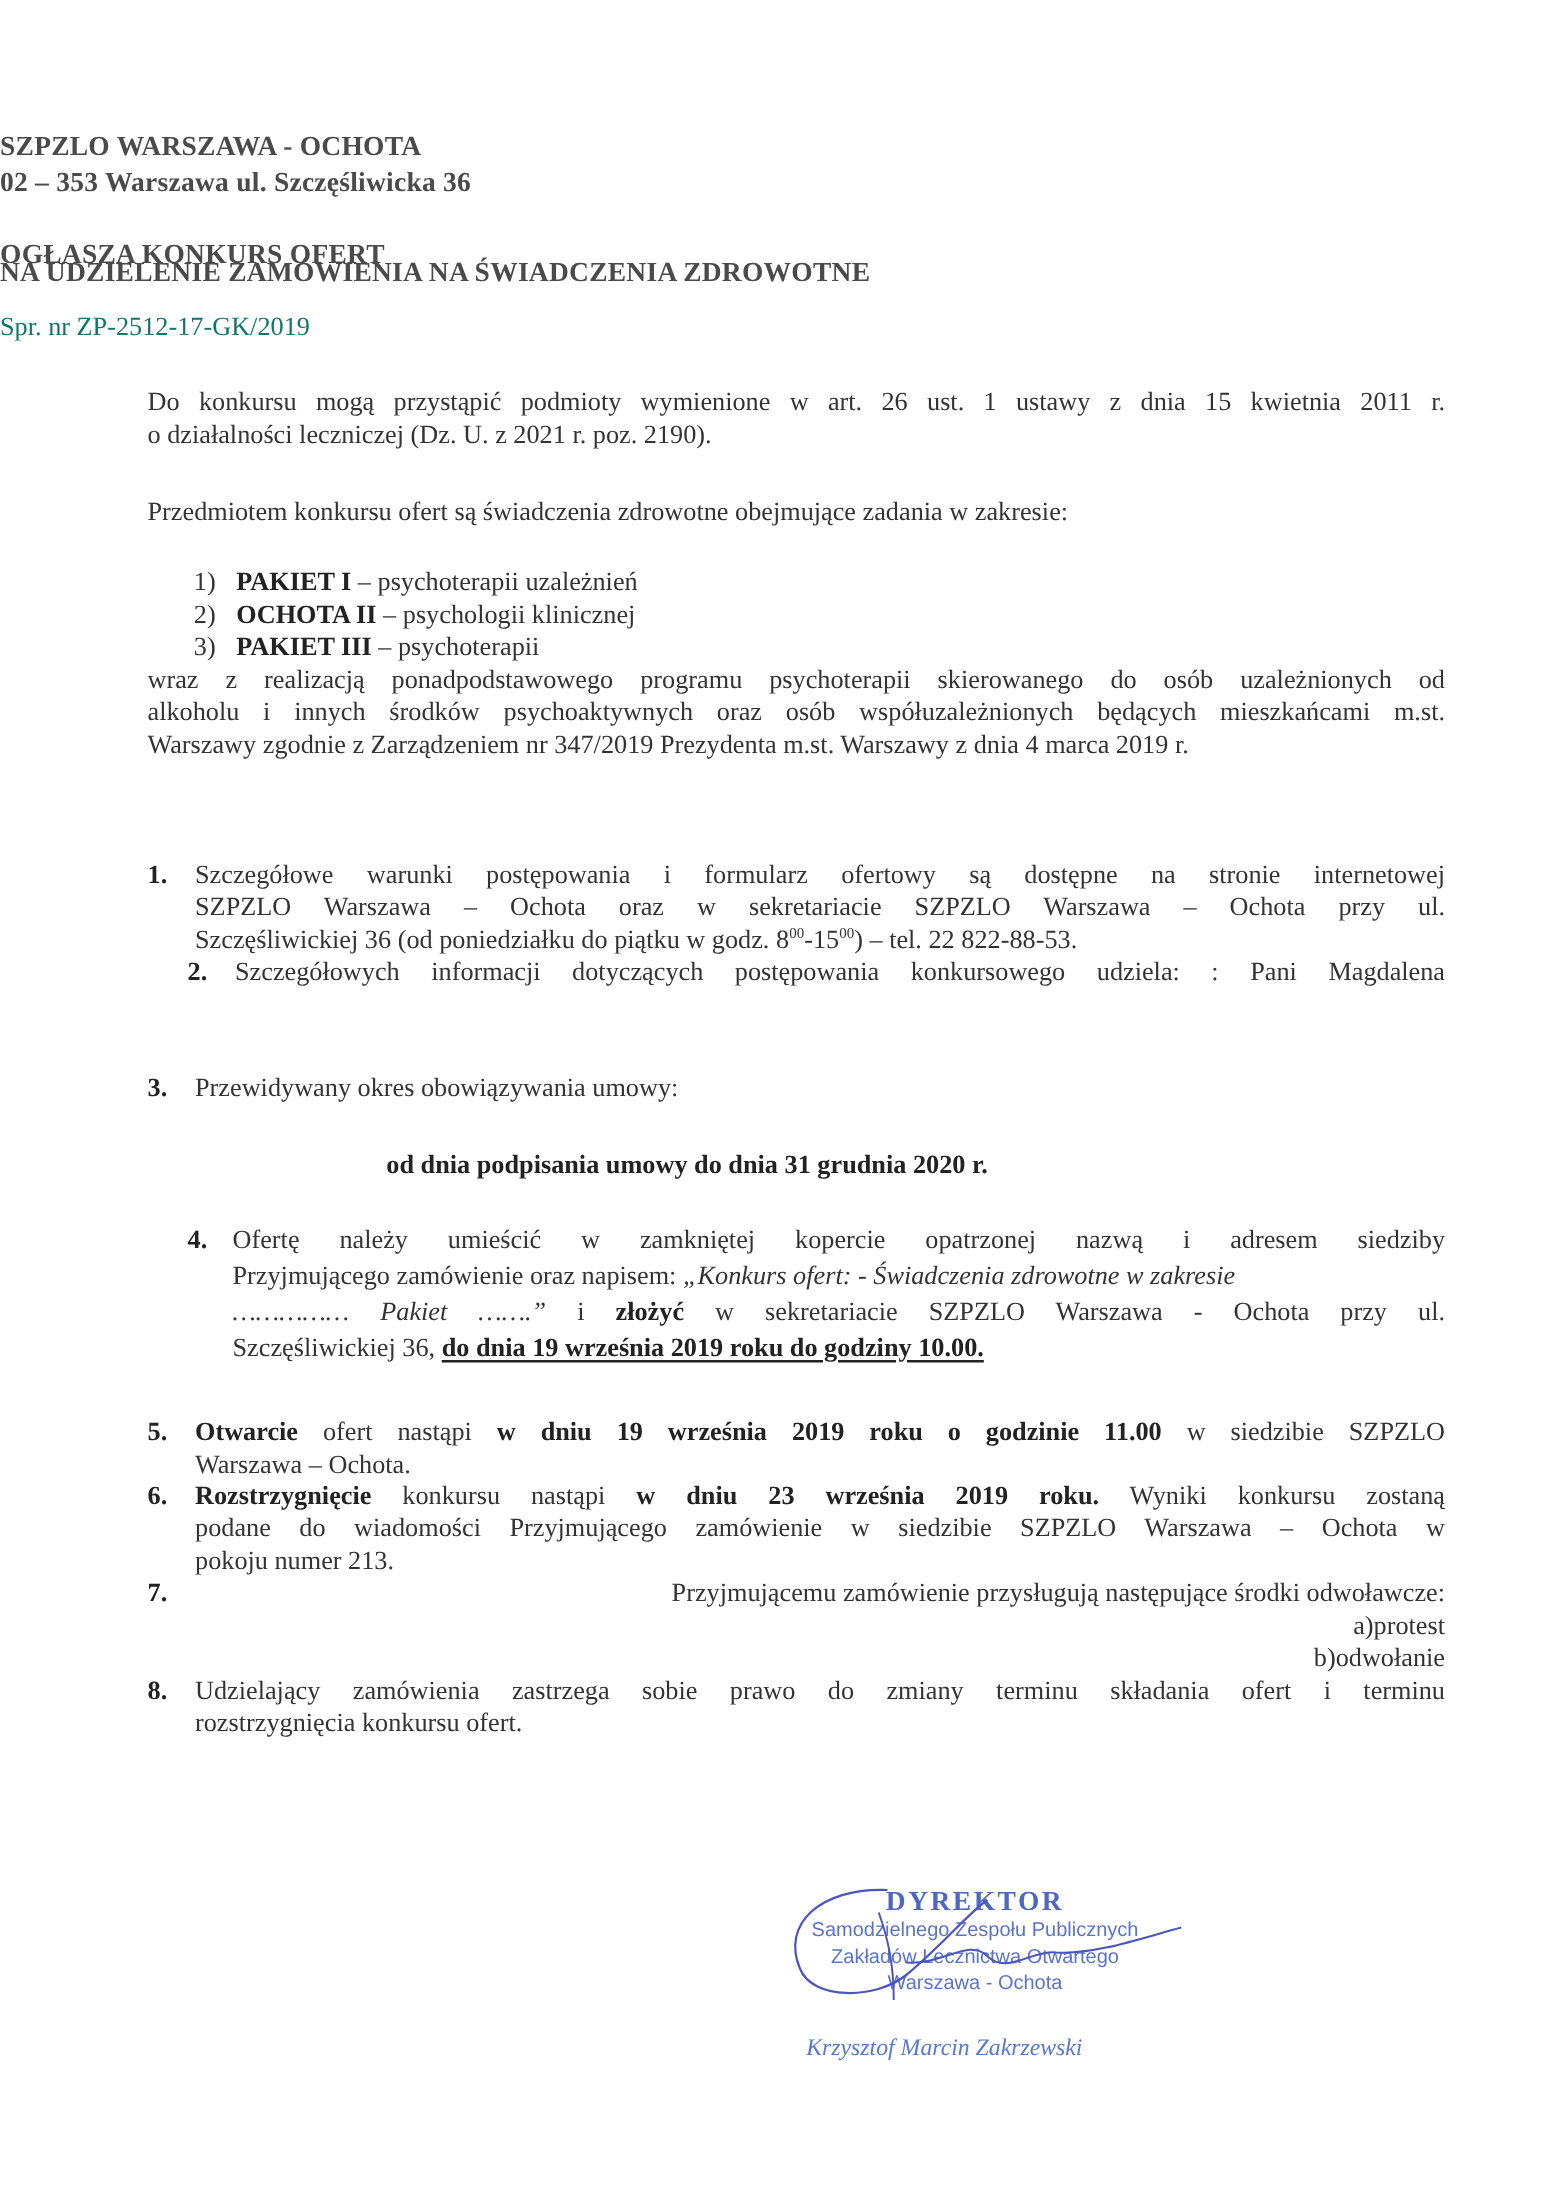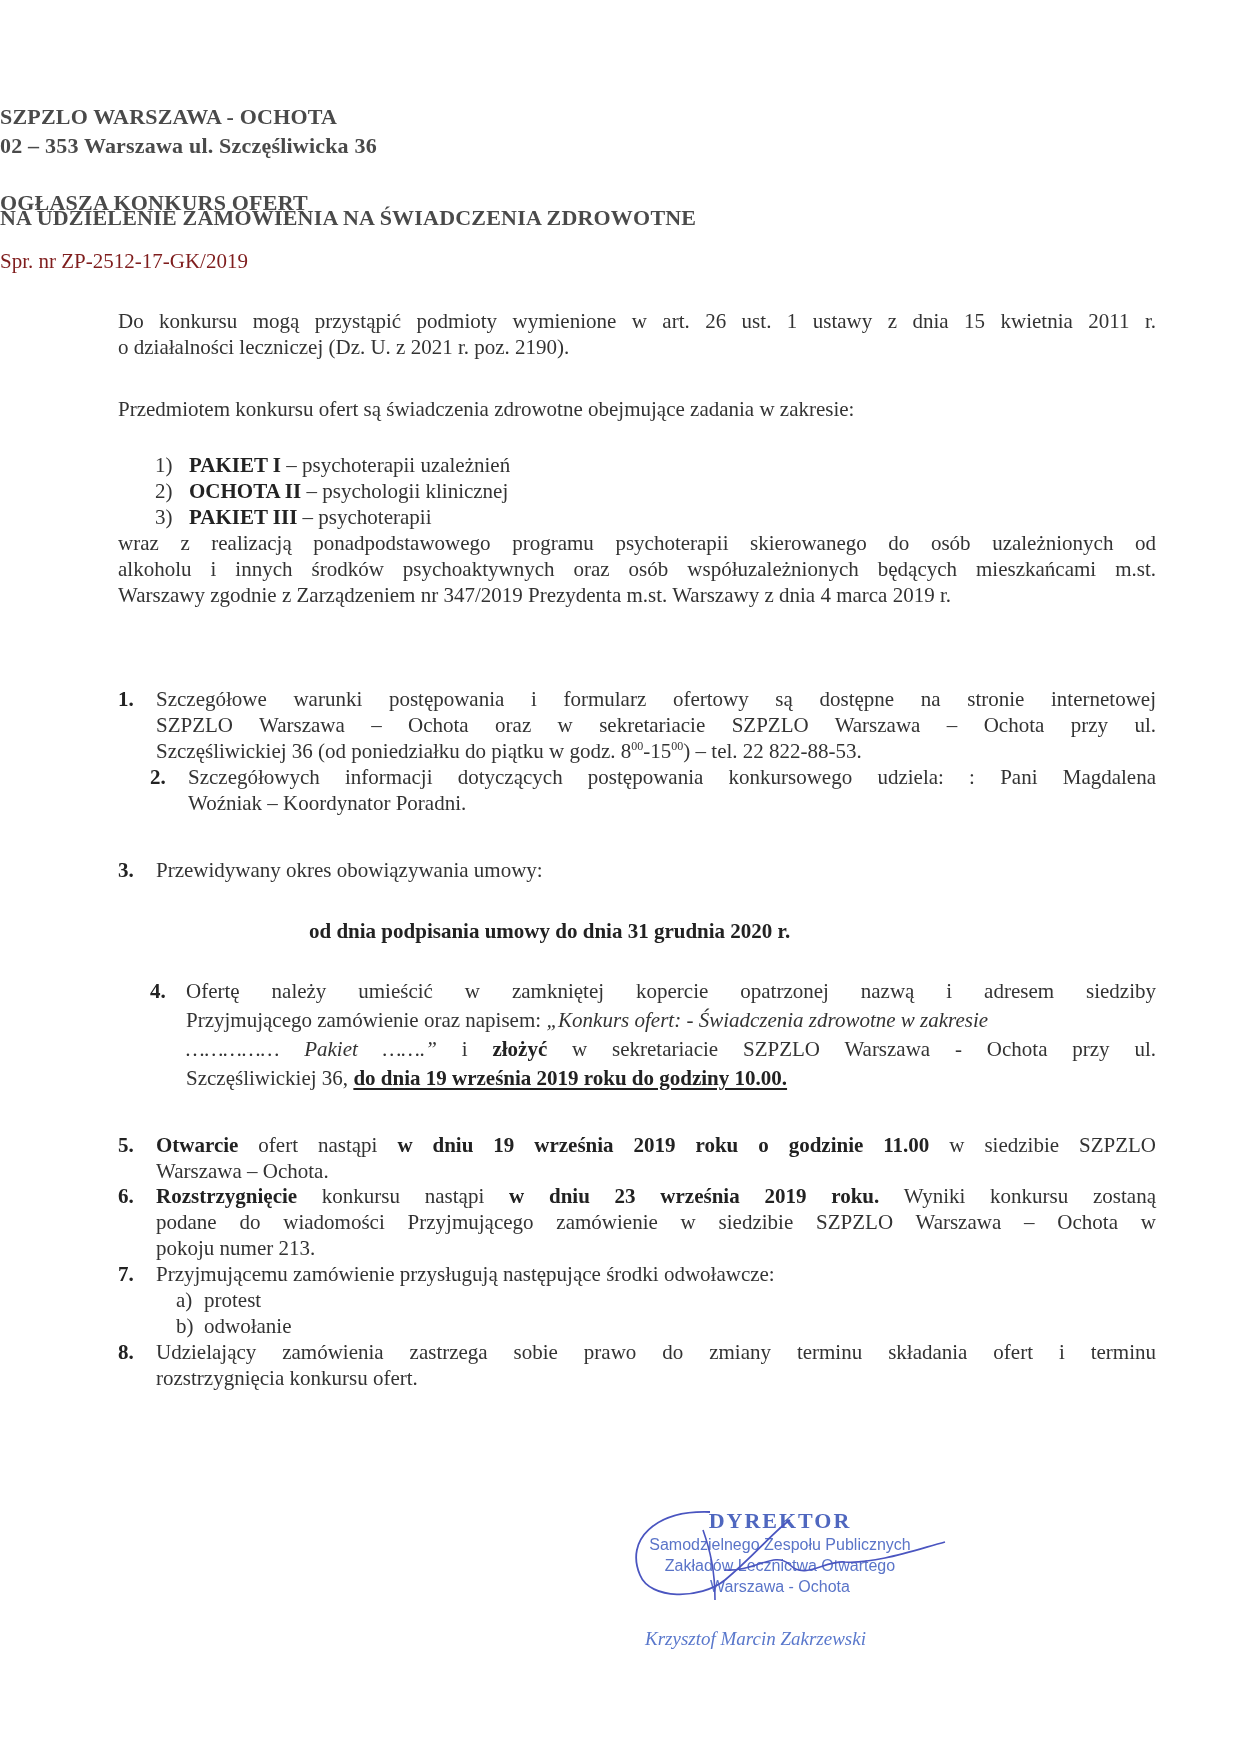--- a/index.html
+++ b/index.html
@@ -4,21 +4,21 @@
 <style>
   html, body { margin: 0; padding: 0; background: #ffffff; }
   body {
     width: 1240px; height: 1754px; position: relative; overflow: hidden;
     font-family: "Liberation Serif", "DejaVu Serif", serif;
     color: #2a2a2a;
   }
   .abs { position: absolute; white-space: nowrap; }
   .center { left: 0; width: 1240px; text-align: left; }
   .hdr { font-weight: bold; font-size: 22px; color: #4a4a4a; letter-spacing: 0.2px; }
-  .sub { font-size: 21px; color: #7f1d1d; }
+  .sub { font-size: 21px; color: #0f766e; }
   .body { font-size: 21px; line-height: 26px; color: #333; }
   .just-full { text-align: justify; text-align-last: justify; white-space: normal; }
   .num { font-weight: bold; color: #222; }
   b, .b { font-weight: bold; color: #222; }
   i { font-style: italic; }
   .ul { text-decoration: underline; text-underline-offset: 3px; }
   sup { font-size: 12px; vertical-align: 8px; line-height: 0; }
 
   .stamp { color: #5a74c8; font-family: "Liberation Sans", "DejaVu Sans", sans-serif; text-align: center; }
   .stamp .t1 { font-family: "Liberation Serif", serif; font-weight: bold; font-size: 22px; letter-spacing: 2px; color: #4f67bf; }
@@ -64,21 +64,20 @@
     <div class="just-full">Szczegółowe warunki postępowania i formularz ofertowy są dostępne na stronie internetowej</div>
     <div class="just-full">SZPZLO Warszawa – Ochota oraz w sekretariacie SZPZLO Warszawa – Ochota przy ul.</div>
     <div><span>Szczęśliwickiej 36 (od poniedziałku do piątku w godz. 8</span><sup>00</sup><span>-15</span><sup>00</sup><span>) – tel. 22 822-88-53.</span></div>
   </div>
 </div>
 
 <div class="abs body" style="top:764px; left:150px; width:1006px;">
   <span class="abs num" style="left:0; top:0;">2.</span>
   <div style="margin-left:38px;">
     <div class="just-full">Szczegółowych informacji dotyczących postępowania konkursowego udziela: : Pani Magdalena</div>
-    <div>Woźniak – Koordynator Poradni.</div>
   </div>
 </div>
 
 <div class="abs body" style="top:857px; left:118px;">
   <span class="num" style="display:inline-block;width:38px;">3.</span><span>Przewidywany okres obowiązywania umowy:</span>
 </div>
 <div class="abs body b" style="top:918px; left:309px;">od dnia podpisania umowy do dnia 31 grudnia 2020 r.</div>
 
 <div class="abs body" style="top:977px; left:150px; width:1006px; line-height:29px;">
   <span class="abs num" style="left:0; top:0;">4.</span>
@@ -102,21 +101,21 @@
   <span class="abs num" style="left:0; top:0;">6.</span>
   <div style="margin-left:38px;">
     <div class="just-full"><b>Rozstrzygnięcie</b><span> konkursu nastąpi </span><b>w dniu  23 września 2019 roku.</b><span> Wyniki konkursu zostaną</span></div>
     <div class="just-full">podane do wiadomości Przyjmującego zamówienie w siedzibie SZPZLO Warszawa – Ochota w</div>
     <div>pokoju numer 213.</div>
   </div>
 </div>
 
 <div class="abs body" style="top:1261px; left:118px; width:1038px;">
   <span class="abs num" style="left:0; top:0;">7.</span>
-  <div style="margin-left:38px;">
+  <div style="margin-left:38px;text-align:right;">
     <div>Przyjmującemu zamówienie przysługują następujące środki odwoławcze:</div>
     <div style="margin-left:20px;"><span style="display:inline-block;width:28px;">a)</span><span>protest</span></div>
     <div style="margin-left:20px;"><span style="display:inline-block;width:28px;">b)</span><span>odwołanie</span></div>
   </div>
 </div>
 
 <div class="abs body" style="top:1339px; left:118px; width:1038px;">
   <span class="abs num" style="left:0; top:0;">8.</span>
   <div style="margin-left:38px;">
     <div class="just-full">Udzielający zamówienia zastrzega sobie prawo do zmiany terminu składania ofert i terminu</div>

